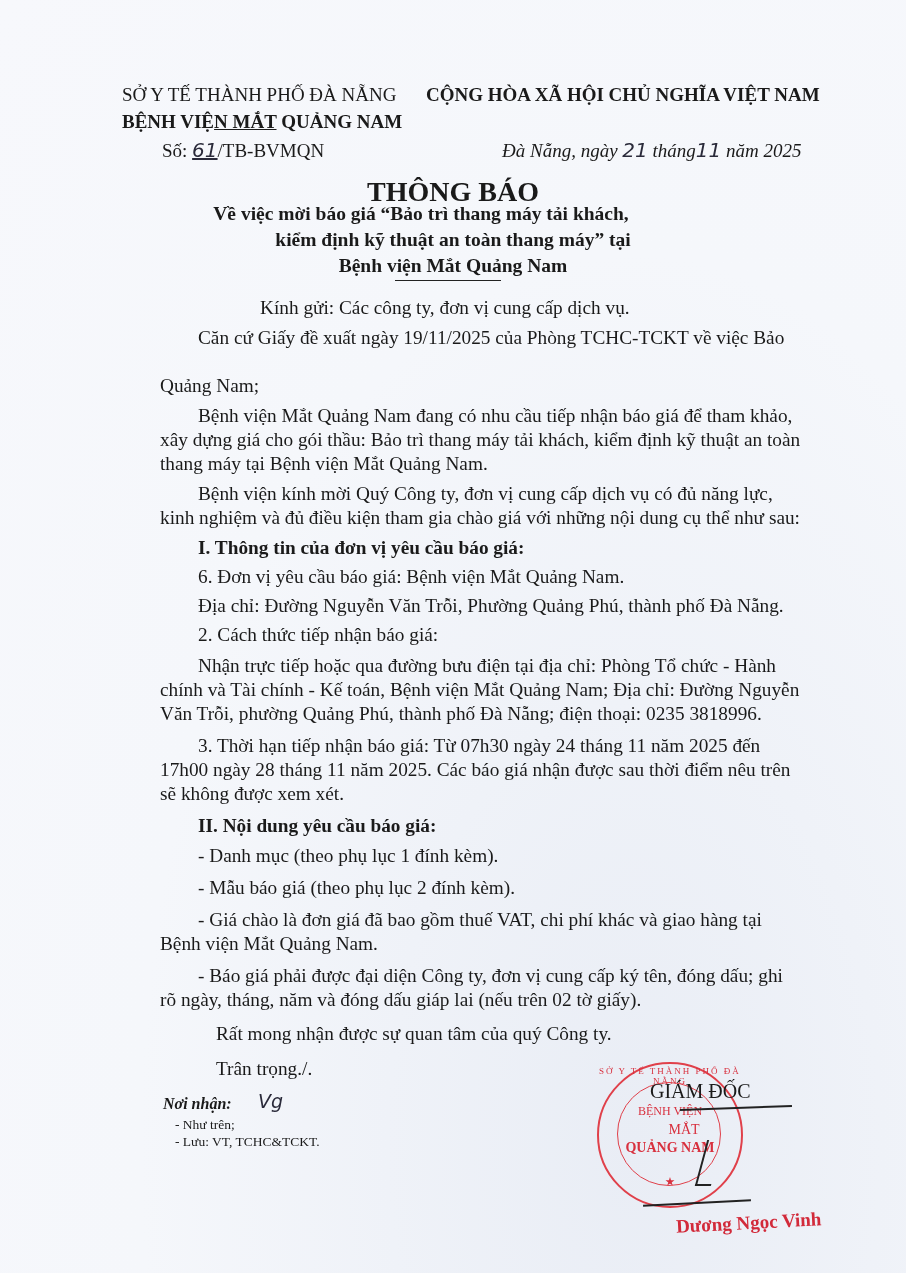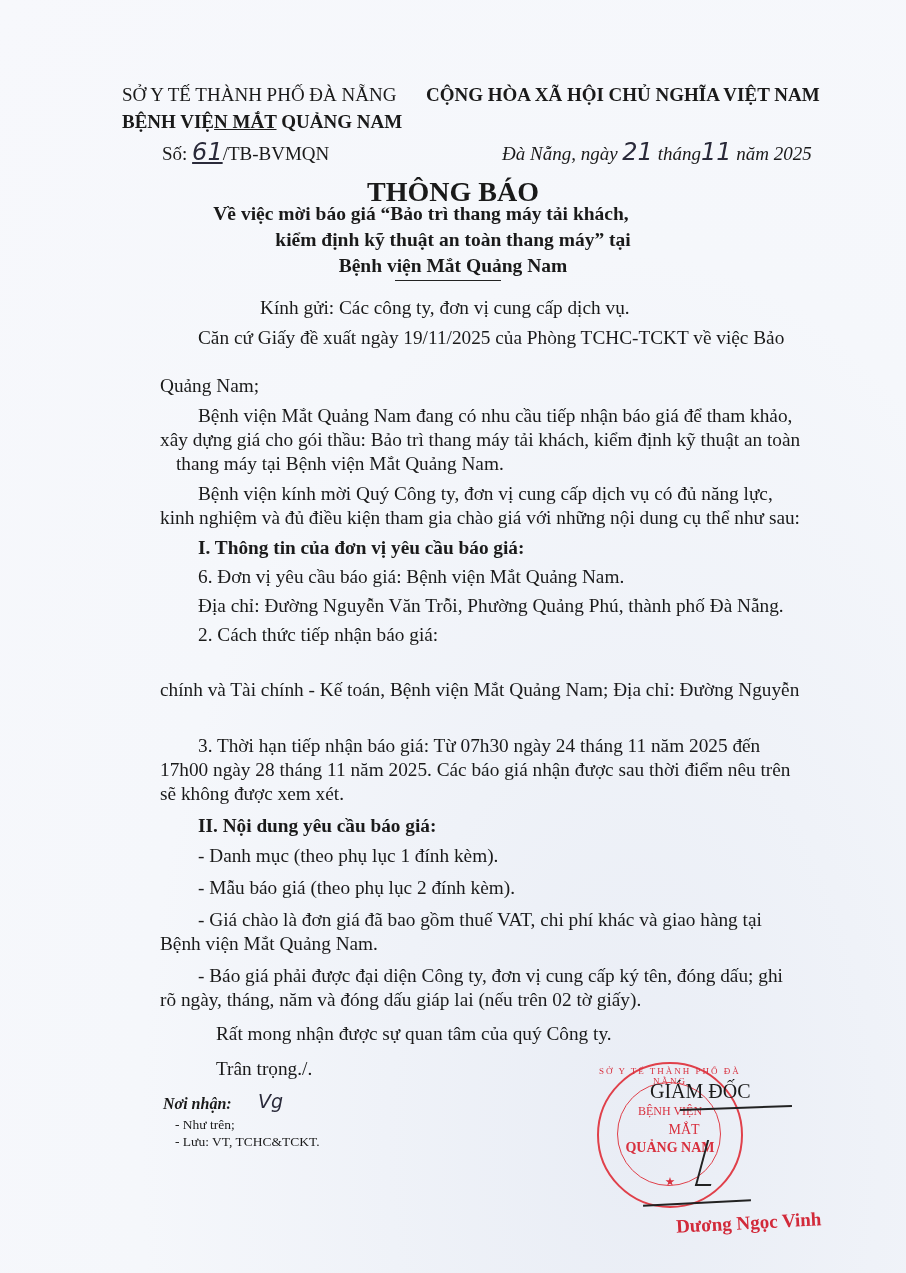--- a/index.html
+++ b/index.html
@@ -11,21 +11,21 @@
     position:relative;
   }
   .page { position:absolute; left:0; top:0; width:906px; height:1273px;
     background: radial-gradient(ellipse at 70% 90%, #e9edf5 0%, #f5f7fb 55%, #f7f8fc 100%); }
   .abs { position:absolute; white-space:nowrap; }
   .hdr { font-size:19px; }
   .center { text-align:center; }
   .bold { font-weight:bold; }
   .ital { font-style:italic; }
   .u { text-decoration:underline;margin-top:44px; }
-  .hand { font-family:"DejaVu Sans", sans-serif; font-style:italic; color:#2a2a3a; font-size:24px; }
+  .hand { font-family:"DejaVu Sans", sans-serif; font-style:italic; color:#2a2a3a; font-size:20px; }
   .body-text { font-size:19.3px; line-height:22px; }
   .small { font-size:13.5px;margin-left:12px; }
   .red { color:#d22a3a; }
   .stamp {
     position:absolute; left:597px; top:1062px; width:142px; height:142px;
     border:2.5px solid #e0404a; border-radius:50%;
   }
   .stamp-inner {
     position:absolute; left:18px; top:18px; width:102px; height:102px;
     border:1.5px solid #e0404a; border-radius:50%;
@@ -59,30 +59,32 @@
   <div class="abs bold center" style="left:0;width:906px;top:255px;font-size:19.5px;">Bệnh viện Mắt Quảng Nam</div>
   <div class="abs" style="left:395px;top:280px;width:106px;height:1px;background:#222;"></div>
 
   <div class="abs body-text" style="left:260px;top:297px;">Kính gửi:  Các công ty, đơn vị cung cấp dịch vụ.</div>
 
   <div class="abs body-text" style="left:198px;top:327px;">Căn cứ Giấy đề xuất ngày 19/11/2025 của Phòng TCHC-TCKT về việc Bảo</div>
   <div class="abs body-text" style="left:160px;top:375px;">Quảng Nam;</div>
 
   <div class="abs body-text" style="left:198px;top:405px;">Bệnh viện Mắt Quảng Nam đang có nhu cầu tiếp nhận báo giá để tham khảo,</div>
   <div class="abs body-text" style="left:160px;top:429px;">xây dựng giá cho gói thầu: Bảo trì thang máy tải khách, kiểm định kỹ thuật an toàn</div>
-  <div class="abs body-text" style="left:176px;top:453px;">thang máy tại Bệnh viện Mắt Quảng Nam.</div>
+  <div class="abs body-text" style="left:160px;top:453px;">thang máy tại Bệnh viện Mắt Quảng Nam.</div>
 
   <div class="abs body-text" style="left:198px;top:483px;">Bệnh viện kính mời Quý Công ty, đơn vị cung cấp dịch vụ có đủ năng lực,</div>
   <div class="abs body-text" style="left:160px;top:507px;">kinh nghiệm và đủ điều kiện tham gia chào giá với những nội dung cụ thể như sau:</div>
 
   <div class="abs body-text bold" style="left:198px;top:537px;">I. Thông tin của đơn vị yêu cầu báo giá:</div>
   <div class="abs body-text" style="left:198px;top:566px;">6. Đơn vị yêu cầu báo giá: Bệnh viện Mắt Quảng Nam.</div>
   <div class="abs body-text" style="left:198px;top:595px;">Địa chỉ: Đường Nguyễn Văn Trỗi, Phường Quảng Phú, thành phố Đà Nẵng.</div>
   <div class="abs body-text" style="left:198px;top:624px;">2. Cách thức tiếp nhận báo giá:</div>
+  <div class="abs body-text" style="left:198px;top:655px;">Nhận trực tiếp hoặc qua đường bưu điện tại địa chỉ: Phòng Tổ chức - Hành</div>
   <div class="abs body-text" style="left:160px;top:679px;">chính và Tài chính - Kế toán, Bệnh viện Mắt Quảng Nam; Địa chỉ: Đường Nguyễn</div>
+  <div class="abs body-text" style="left:160px;top:703px;">Văn Trỗi, phường Quảng Phú, thành phố Đà Nẵng; điện thoại: 0235 3818996.</div>
 
   <div class="abs body-text" style="left:198px;top:735px;">3. Thời hạn tiếp nhận báo giá: Từ 07h30 ngày 24 tháng 11 năm 2025 đến</div>
   <div class="abs body-text" style="left:160px;top:759px;">17h00 ngày 28 tháng 11 năm 2025. Các báo giá nhận được sau thời điểm nêu trên</div>
   <div class="abs body-text" style="left:160px;top:783px;">sẽ không được xem xét.</div>
 
   <div class="abs body-text bold" style="left:198px;top:815px;">II. Nội dung yêu cầu báo giá:</div>
   <div class="abs body-text" style="left:198px;top:845px;">- Danh mục (theo phụ lục 1 đính kèm).</div>
   <div class="abs body-text" style="left:198px;top:877px;">- Mẫu báo giá (theo phụ lục 2 đính kèm).</div>
   <div class="abs body-text" style="left:198px;top:909px;">- Giá chào là đơn giá đã bao gồm thuế VAT, chi phí khác và giao hàng tại</div>
   <div class="abs body-text" style="left:160px;top:933px;">Bệnh viện Mắt Quảng Nam.</div>

